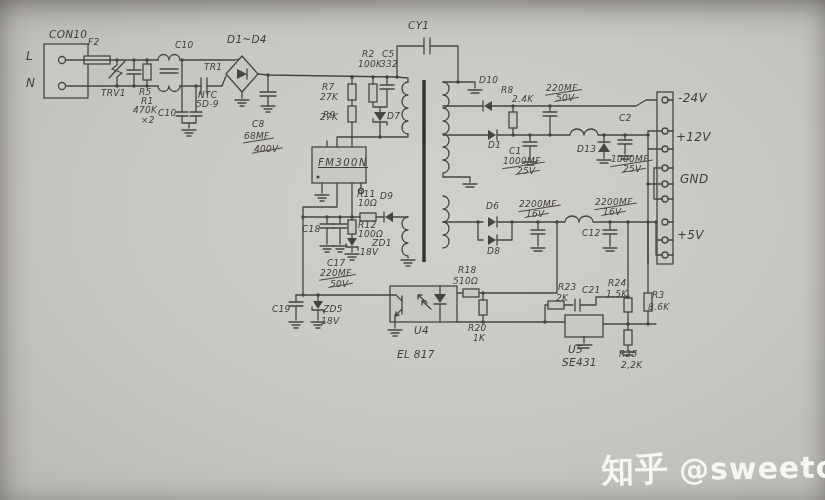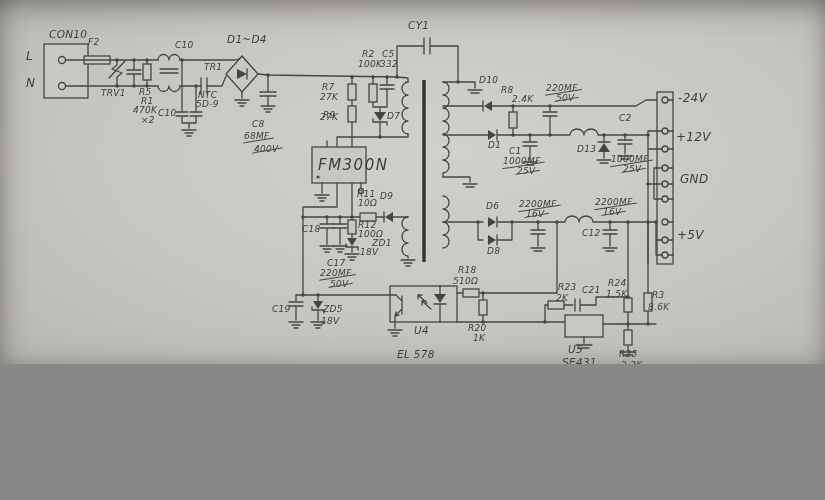--- a/index.html
+++ b/index.html
@@ -1,34 +1,34 @@
 <!DOCTYPE html>
 <html><head>
 <meta charset="utf-8">
 <style>
   html,body{margin:0;padding:0;background:#888;}
-  .stage{position:relative;width:825px;height:364px;overflow:hidden;
+  .stage{position:relative;width:825px;height:500px;overflow:hidden;
     background:
       radial-gradient(ellipse at 55% 42%, #d2d0cc 0%, #c8c6c2 55%, #bab8b4 100%);
     box-shadow: inset 0 16px 34px -14px rgba(55,53,50,.6),
                 inset 16px 0 34px -20px rgba(55,53,50,.38),
                 inset -12px 0 26px -18px rgba(55,53,50,.30),
                 inset 0 -18px 32px -20px rgba(90,88,84,.28);
     font-family:"DejaVu Sans",sans-serif;}
   svg{position:absolute;left:0;top:0;}
   .w{stroke:#474540;stroke-width:1.3;fill:none;stroke-linecap:round;stroke-linejoin:round;}
   .thick{stroke:#33312e;stroke-width:3.4;fill:none;}
   .cmp{fill:#c9c7c3;stroke:#474540;stroke-width:1.3;}
   .fill{fill:#474540;stroke:none;}
   .dot{fill:#474540;}
   .labels i{position:absolute;font-style:italic;font-size:9px;line-height:1;
     color:#3f3d39;white-space:nowrap;letter-spacing:.3px;}
   .labels i.lbm{font-size:10.5px;}
   .labels i.lbl{font-size:12px;}
-  .labels i.ic{font-size:15px;letter-spacing:1.5px;}
+  .labels i.ic{font-size:10px;letter-spacing:1.5px;text-decoration:underline;}
   .fu{position:relative;}
   .fu::after{content:"";position:absolute;left:-1px;right:-4px;top:92%;height:1px;
     background:#4a4844;transform:rotate(-9deg);}
   .fr{position:relative;}
   .fr::after{content:"";position:absolute;left:-2px;right:-4px;top:55%;height:1px;
     background:#4a4844;transform:rotate(-10deg);}
   .title{position:absolute;left:262px;top:437px;font-style:italic;font-size:17px;
     color:#3a3834;letter-spacing:1.6px;white-space:nowrap;}
   .title .circled{border:1.4px solid #3a3834;border-radius:5px;padding:0 2px;margin-left:2px;}
   .wm{position:absolute;left:601px;top:446px;white-space:nowrap;transform:rotate(-1deg);
@@ -311,21 +311,21 @@
   <i class="fu" style="left:320px;top:269px">220MF</i>
   <i class="fr" style="left:330px;top:280px">50V</i>
   <i style="left:272px;top:305px">C19</i>
   <i style="left:323px;top:305px">ZD5</i>
   <i style="left:321px;top:317px">18V</i>
   <i style="left:458px;top:266px">R18</i>
   <i style="left:453px;top:277px">510Ω</i>
   <i style="left:468px;top:324px">R20</i>
   <i style="left:473px;top:334px">1K</i>
   <i class="lbm" style="left:414px;top:325px">U4</i>
-  <i class="lbm" style="left:397px;top:349px">EL 578</i>
+  <i class="lbm" style="left:397px;top:349px">EL 817</i>
   <i style="left:558px;top:283px">R23</i>
   <i style="left:556px;top:294px">2K</i>
   <i style="left:582px;top:286px">C21</i>
   <i style="left:608px;top:279px">R24</i>
   <i style="left:606px;top:290px">1,5K</i>
   <i style="left:652px;top:291px">R3</i>
   <i style="left:648px;top:303px">8.6K</i>
   <i class="lbm" style="left:568px;top:344px">U5</i>
   <i class="lbm" style="left:562px;top:357px">SE431</i>
   <i style="left:619px;top:350px">R25</i>

